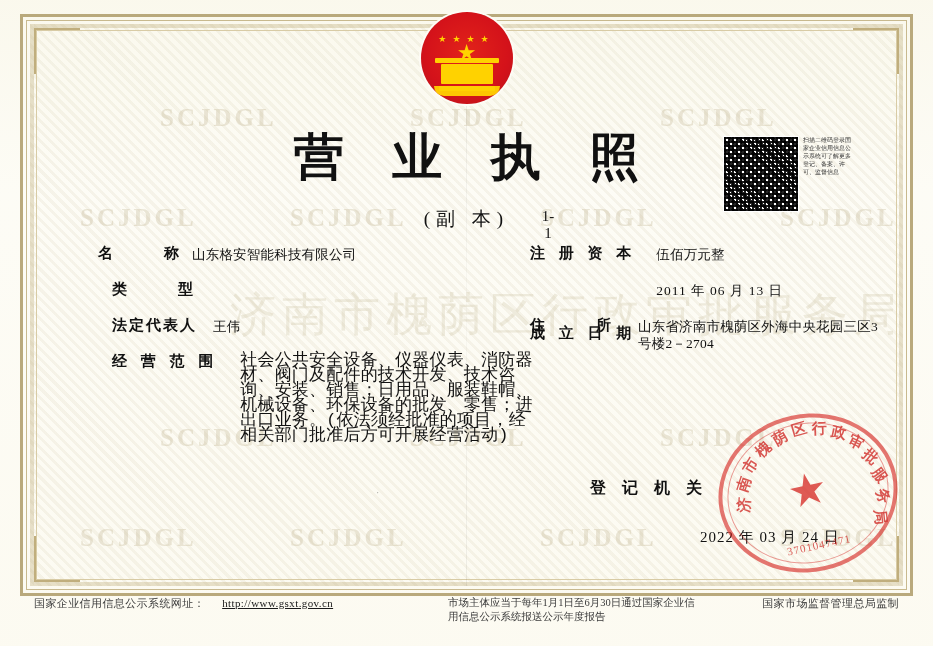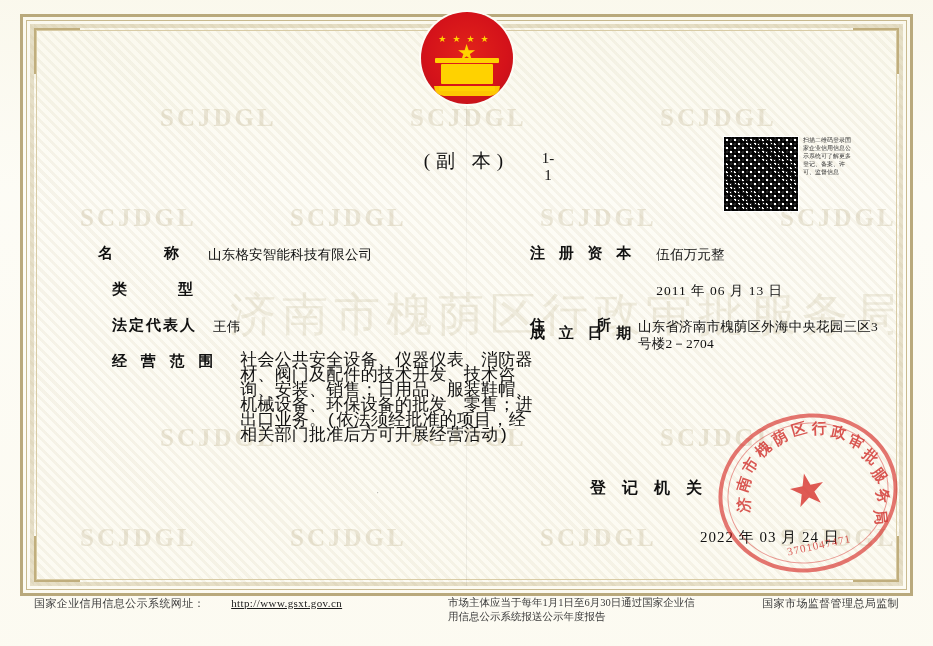--- a/index.html
+++ b/index.html
@@ -264,21 +264,21 @@
     letter-spacing: 0.2px;
   }
   .f-value.small {
     font-size: 17px;
     line-height: 15px;
     font-family: Liberation Mono, monospace;
   }
 
   
   .row-name { left: 98px; top: 0px; }
-  .row-name .f-value { margin-left: 22px; padding-top: 2px; }
+  .row-name .f-value { margin-left: 6px; padding-top: 2px; }
   .row-type { left: 112px; top: 36px; }
   .row-type .f-value { margin-left: 22px; padding-top: 2px; }
   .row-legal { left: 112px; top: 72px; }
   .row-legal .f-value { margin-left: 16px; padding-top: 2px; }
   .row-scope { left: 112px; top: 108px; width: 430px; }
   .row-scope .f-value { margin-left: 22px; width: 320px; padding-top: 1px; }
 
   
   .row-capital { left: 530px; top: 0px; }
   .row-capital .f-value { margin-left: 20px; padding-top: 2px; }
@@ -367,21 +367,21 @@
     font-size: 11px;
     color: #3b3b3b;
   }
   .footer .left {
     position: absolute;
     left: 34px;
     top: 4px;
     letter-spacing: 0.4px;
   }
   .footer .left .url {
-    margin-left: 23px;
+    margin-left: 14px;
     color: #1a1a1a;
     text-decoration: underline;
   }
   .footer .center {
     position: absolute;
     left: 448px;
     top: 4px;
     font-size: 10.5px;
     line-height: 14px;
     color: #3b3b3b;
@@ -445,20 +445,21 @@
   </div>
 
   <div class="emblem">
     <div class="small-stars">★★★★</div>
     <div class="star-big">★</div>
     <div class="gate"></div>
     <div class="cogs"></div>
   </div>
 
   <div class="title-block">
+    <div class="main-title">营 业 执 照</div>
     <div class="sub-title-row">
       <span>(副 本)</span>
       <span class="copy-number">1-1</span>
     </div>
   </div>
 
   <div class="credit-code">
   </div>
 
   <div class="qr-wrap">

